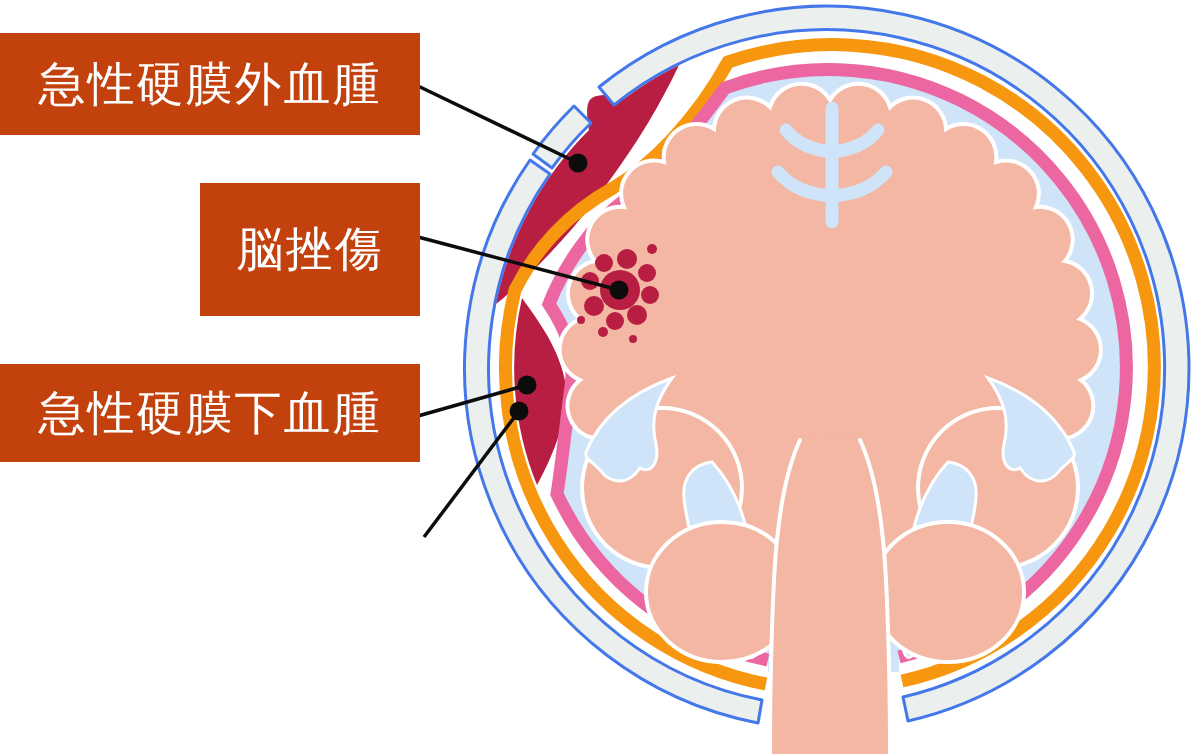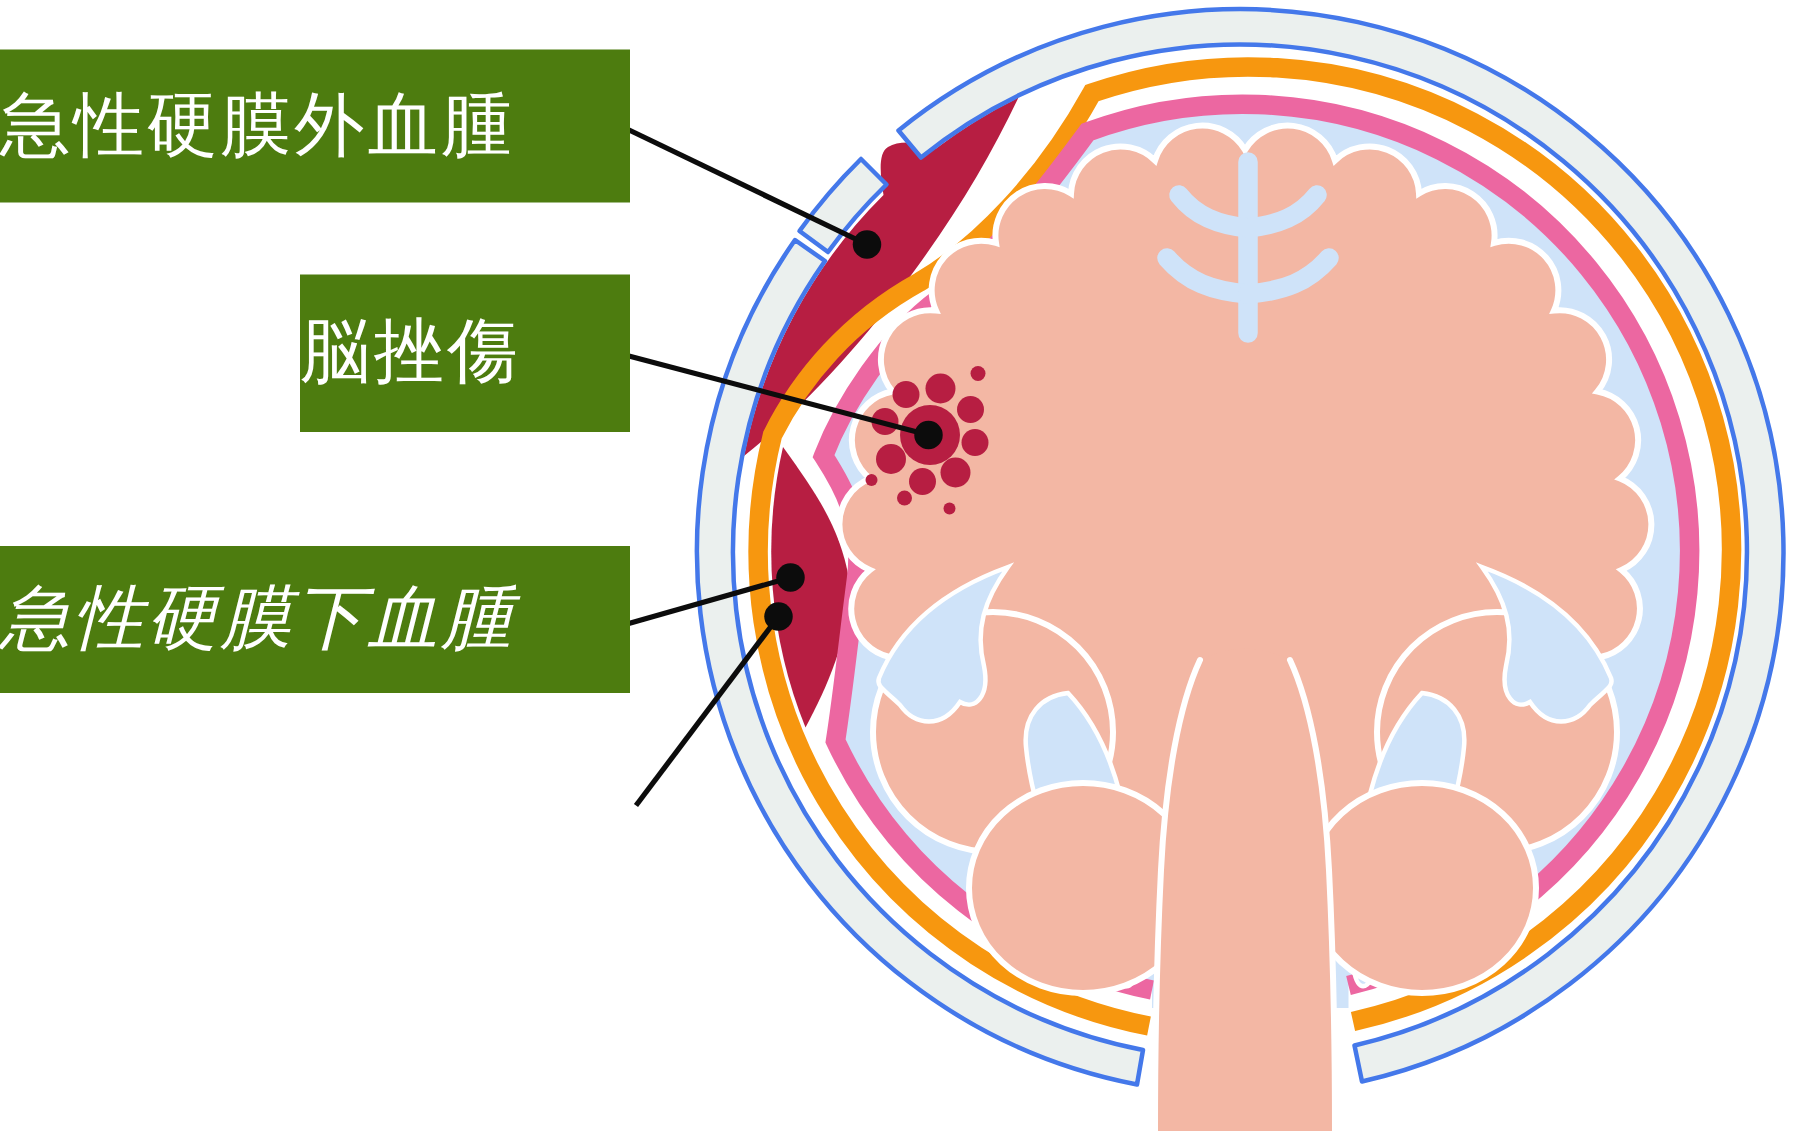--- a/index.html
+++ b/index.html
@@ -1,24 +1,24 @@
 <!DOCTYPE html>
 <html><head>
 <meta charset="utf-8">
 <style>
   html,body{margin:0;padding:0;background:#fff;}
   .stage{position:relative;width:1200px;height:754px;background:#ffffff;overflow:hidden;
          font-family:"Liberation Serif","DejaVu Serif",serif;}
   .diagram-svg{position:absolute;left:0;top:0;z-index:1;}
-  .label{position:absolute;z-index:2;background:#4d7c0f;color:#ffffff;
-         display:flex;align-items:center;
+  .label{position:absolute;z-index:2;background:#c2410c;color:#ffffff;
+         display:flex;align-items:center;justify-content:center;
          font-size:47px;letter-spacing:2px;line-height:1;}
   .label-1{left:0;top:33px;width:420px;height:102px;}
-  .label-2{left:200px;top:183px;width:220px;height:105px;}
-  .label-3{left:0;top:364px;width:420px;height:98px;font-style:italic;}
+  .label-2{left:200px;top:183px;width:220px;height:133px;}
+  .label-3{left:0;top:364px;width:420px;height:98px;}
   .label-4{left:0;top:490px;width:420px;height:98px;}
 
   .skull-band{fill:#ebf0ee;stroke:#4478ea;stroke-width:3;stroke-linejoin:round;}
   .hematoma{fill:#b71e42;}
   .orange-band{fill:none;stroke:#f7970f;stroke-width:13;stroke-linecap:butt;}
   .pink-band{fill:none;stroke:#ec67a1;stroke-width:13;stroke-linecap:butt;}
   .csf{fill:#cfe3f9;}
   .brainfill{fill:#f3b7a4;stroke:#ffffff;stroke-width:4;}
   .brainfill-nostroke{fill:#f3b7a4;}
   .white-edge{fill:none;stroke:#ffffff;stroke-width:4;stroke-linecap:round;}

